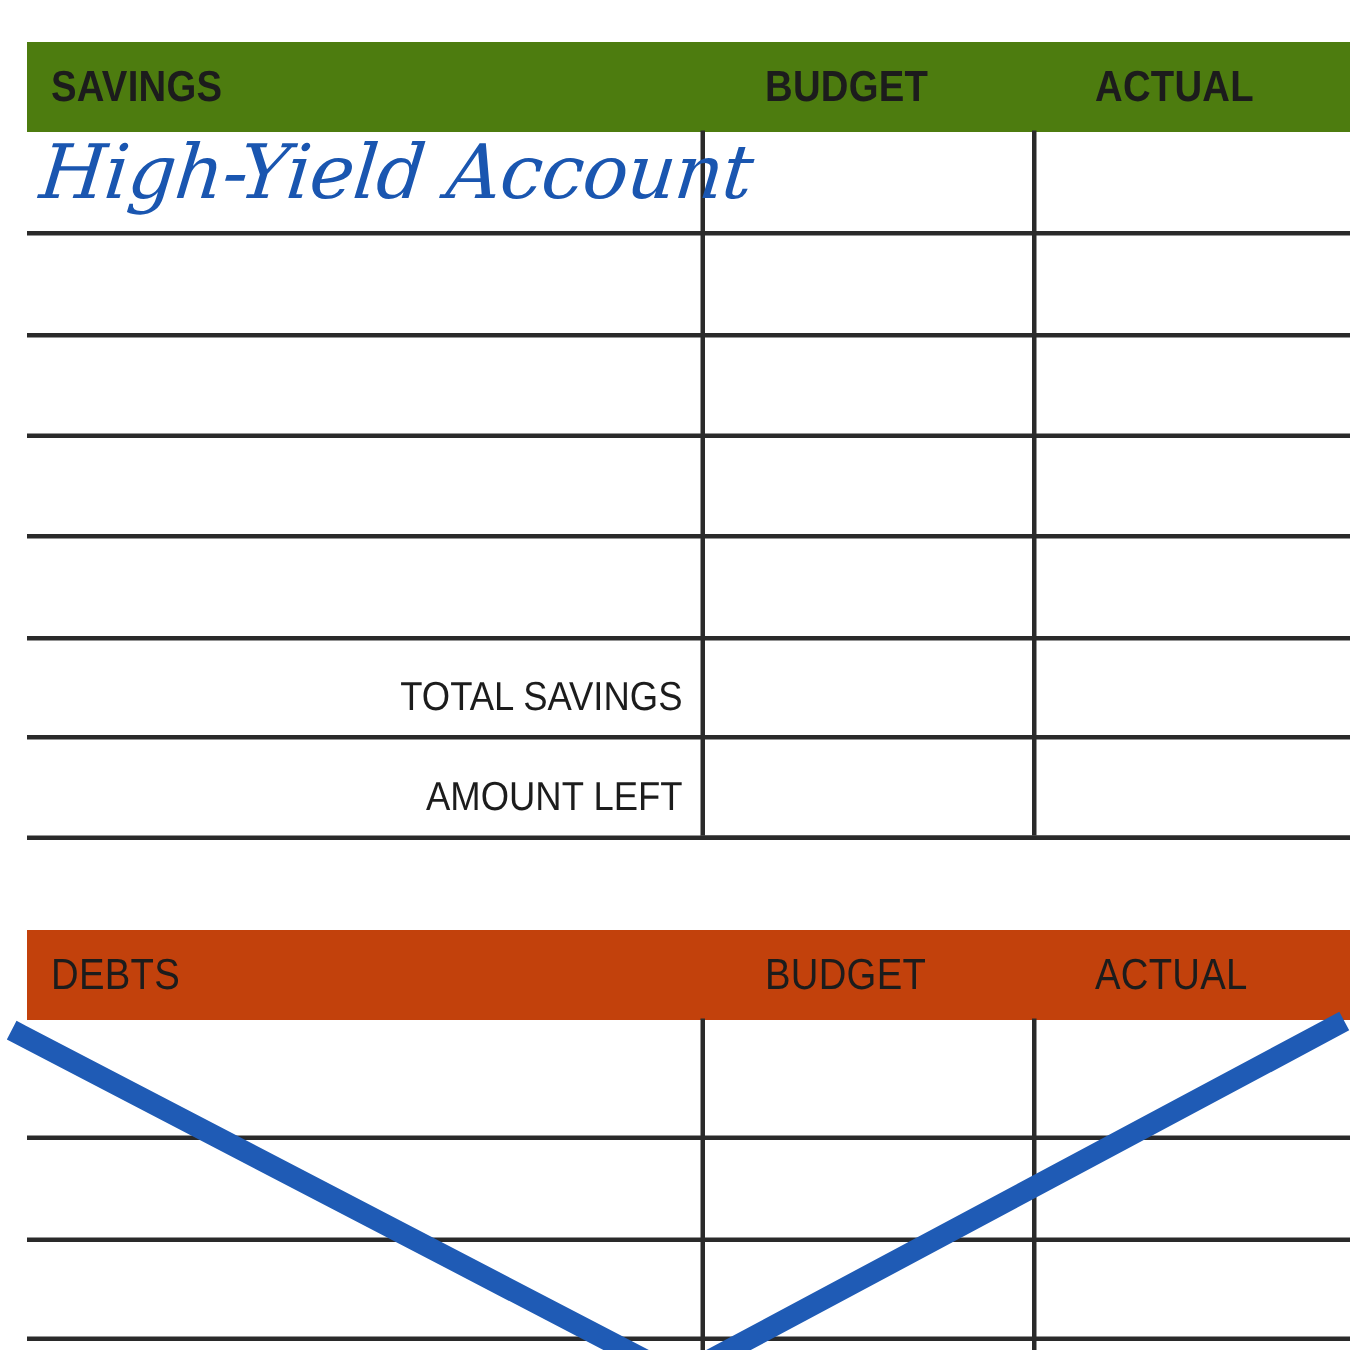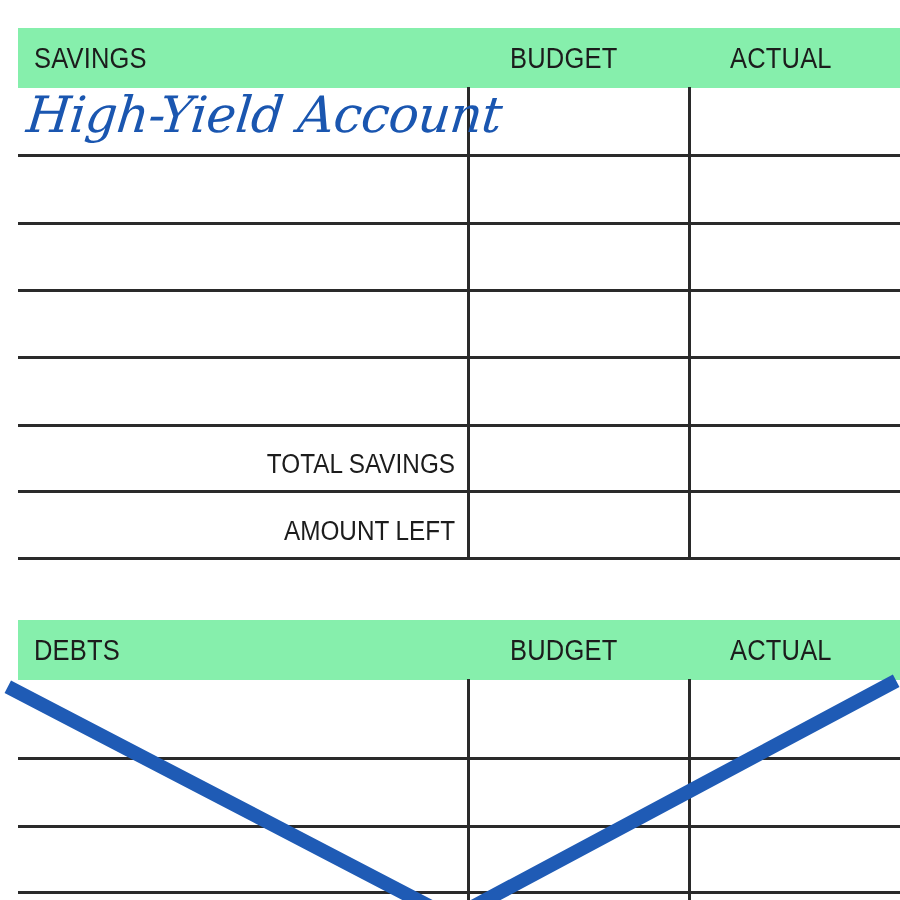--- a/index.html
+++ b/index.html
@@ -109,21 +109,21 @@
     pointer-events: none;
   }
 </style>
 </head>
 <body>
 
 <div id="sheet" style="background: rgb(255, 255, 255);">
 
   <div class="table-block" id="savings-block" style="top:28px;">
 
-    <div class="tbl-header" id="savings-header" style="background: #86efac; color: rgb(28, 28, 28);">
+    <div class="tbl-header" id="savings-header" style="background: #4d7c0f; color: rgb(28, 28, 28); font-weight: bold;">
       <span class="h-label h-cat">SAVINGS</span>
       <span class="h-label h-budget">BUDGET</span>
       <span class="h-label h-actual">ACTUAL</span>
     </div>
 
     <div class="rowline" style="top: 126px; width: 882px; border-color: rgb(42, 42, 42);"></div>
     <div class="rowline" style="top: 194px; width: 882px; border-color: rgb(42, 42, 42);"></div>
     <div class="rowline" style="top: 261px; width: 882px; border-color: rgb(42, 42, 42);"></div>
     <div class="rowline" style="top: 328px; width: 882px; border-color: rgb(42, 42, 42);"></div>
     <div class="rowline" style="top: 396px; width: 882px; border-color: rgb(42, 42, 42);"></div>
@@ -158,21 +158,21 @@
     <div class="total-label" style="top:480px; height:46px; line-height:46px;">AMOUNT LEFT</div>
 
     <div style="position:absolute;left:452px;top:399px;width:218px;height:63px;"></div>
     <div style="position:absolute;left:673px;top:399px;width:209px;height:63px;"></div>
     <div style="position:absolute;left:452px;top:465px;width:218px;height:64px;"></div>
     <div style="position:absolute;left:673px;top:465px;width:209px;height:64px;"></div>
   </div>
 
   <div class="table-block" id="debts-block" style="top:620px;">
 
-    <div class="tbl-header" id="debts-header" style="background: #86efac; color: rgb(28, 28, 28);">
+    <div class="tbl-header" id="debts-header" style="background: #c2410c; color: rgb(28, 28, 28);">
       <span class="h-label h-cat">DEBTS</span>
       <span class="h-label h-budget">BUDGET</span>
       <span class="h-label h-actual">ACTUAL</span>
     </div>
 
     <div class="rowline" style="top: 137px; width: 882px; border-color: rgb(42, 42, 42);"></div>
     <div class="rowline" style="top: 205px; width: 882px; border-color: rgb(42, 42, 42);"></div>
     <div class="rowline" style="top: 271px; width: 882px; border-color: rgb(42, 42, 42);"></div>
 
     <div class="vline" style="left: 449px; top: 59px; height: 221px; border-color: rgb(42, 42, 42);"></div>

